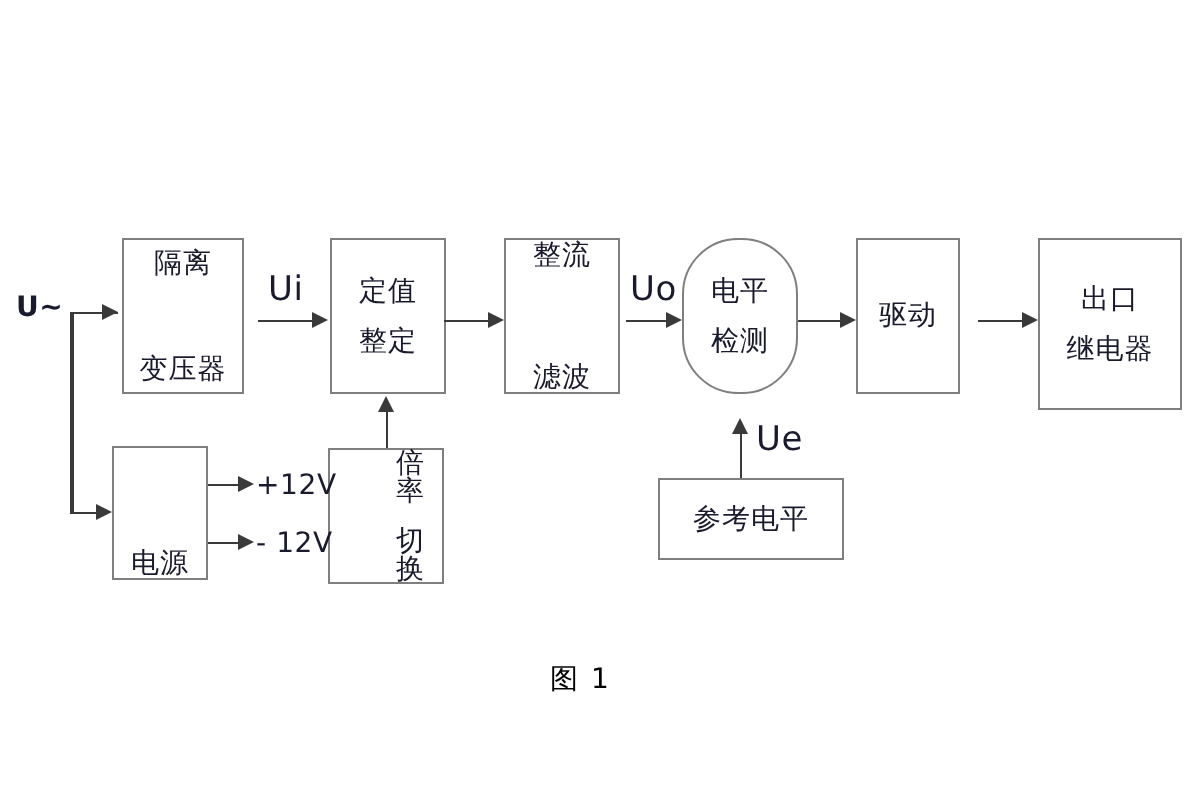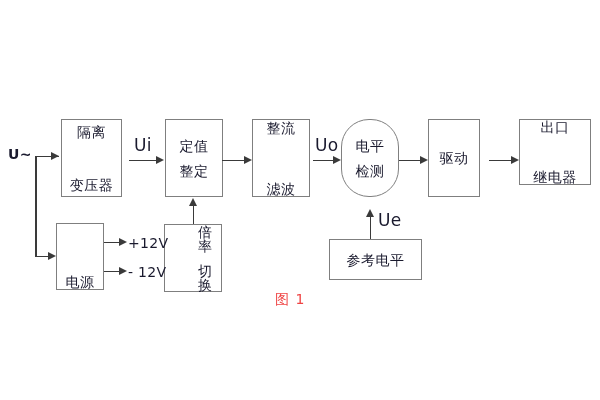--- a/index.html
+++ b/index.html
@@ -53,23 +53,24 @@
   }
   .arrow-u {
     position: absolute;
     width: 0; height: 0;
     border-left: 4.5px solid transparent;
     border-right: 4.5px solid transparent;
     border-bottom: 8px solid #3a3a3a;
   }
   .caption {
     position: absolute;
-    color: #ef4444;
+    color: #000000;
     font-size: 14px;
     letter-spacing: 1px;
+    margin-top: 40px;
   }
 </style>
 </head>
 <body>
 
 <div id="canvas">
 
   <div class="label" style="left:8px; top:146px; font-weight:bold; font-size:14px;">U~</div>
 
   <div class="conn hline" style="left:35px; top:155.5px; width:24px;"></div>
@@ -96,21 +97,21 @@
 
   <div class="box" style="left:341px; top:119px; width:58px; height:78px;border-radius:28px;">
     <span class="line1">电平</span>
     <span class="line2">检测</span>
   </div>
 
   <div class="box single" style="left:428px; top:119px; width:52px; height:78px;justify-content:center;">
     <span class="line1">驱动</span>
   </div>
 
-  <div class="box" style="left:519px; top:119px; width:72px; height:66px;justify-content:space-between;">
+  <div class="box" style="left:519px; top:119px; width:72px; height:86px;">
     <span class="line1">出口</span>
     <span class="line2">继电器</span>
   </div>
 
   <div class="label" style="left:134px; top:135px;">Ui</div>
   <div class="conn hline" style="left:129px; top:159.5px; width:27px;"></div>
   <div class="arrow-r" style="left:156px; top:155.5px;"></div>
 
   <div class="conn hline" style="left:222px; top:159.5px; width:22px;"></div>
   <div class="arrow-r" style="left:244px; top:155.5px;"></div>

